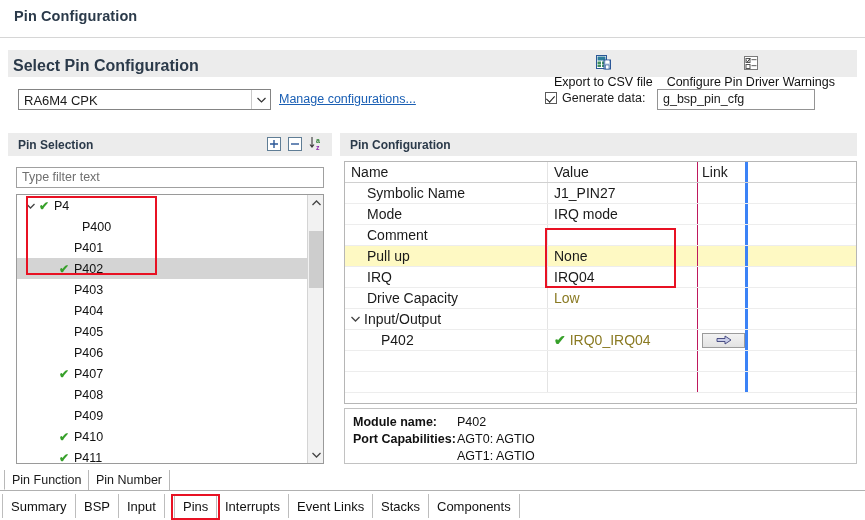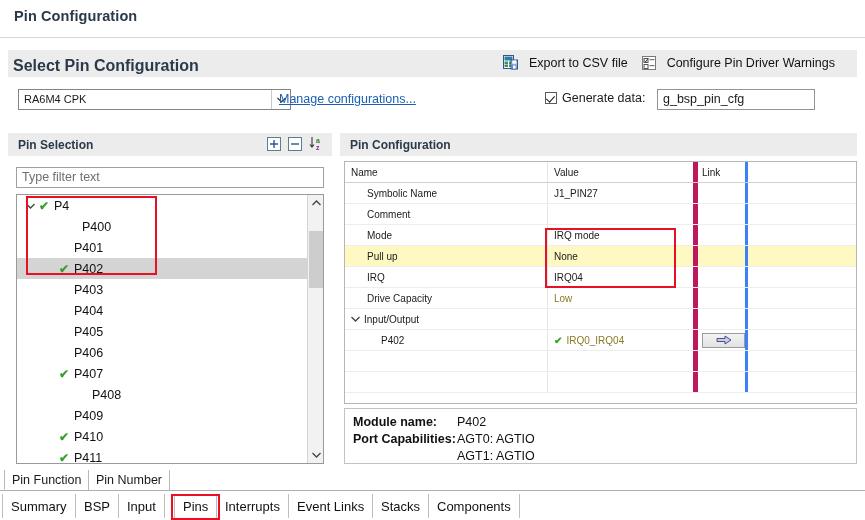--- a/index.html
+++ b/index.html
@@ -32,29 +32,29 @@
   }
   .band-label {
     position: absolute; left: 13px; top: 57px;
     font-size: 16px; font-weight: bold; color: #2b3a4a;
   }
   .band-actions {
     position: absolute; top: 55px; right: 30px;
     display: flex; align-items: center; gap: 14px;
     font-size: 12.5px; color: #111;
   }
-  .band-action { display: flex; align-items: center; gap: 11px; cursor: default; }
+  .band-action { display: flex; align-items: center; gap: 5px; cursor: default; flex-direction: column; }
 
   
   .combo {
     position: absolute; left: 18px; top: 89px;
-    width: 273px; height: 21px;
+    width: 253px; height: 21px;
     border: 1px solid #848484; background: #fff;
     box-sizing: border-box;
-    font-size: 11px;
+    font-size: 13px;
   }
   .combo-text { position: absolute; left: 5px; top: 3px; }
   .combo-arrow {
     position: absolute; right: 0; top: 0; width: 18px; height: 19px;
     display: flex; align-items: center; justify-content: center;
     border-left: 1px solid #c9c9c9; background: #fff;
   }
   .manage-link {
     position: absolute; left: 279px; top: 92px;
     font-size: 12.5px; color: #1a5fb4; text-decoration: underline;
@@ -135,29 +135,29 @@
 
   
   .tbl {
     position: absolute; left: 344px; top: 161px;
     width: 513px; height: 243px; box-sizing: border-box;
     border: 1px solid #b6b6b6; background: #fff;
     overflow: hidden;
   }
   .trow {
     position: relative; height: 21px; display: flex; align-items: center;
-    font-size: 10px; border-bottom: 1px solid #ededed; box-sizing: border-box;
+    font-size: 14px; border-bottom: 1px solid #ededed; box-sizing: border-box;
   }
   .trow.hdr { border-bottom: 1px solid #d0d0d0; }
   .trow.sel { background: #fef9c3; }
   .c-name { width: 203px; box-sizing: border-box; padding-left: 6px;
             border-right: 1px solid #e4e4e4; height: 20px; display: flex;
             align-items: center; overflow: hidden; white-space: nowrap; }
   .c-val  { width: 150px; box-sizing: border-box; padding-left: 6px;
-            border-right: 5px solid #be185d; height: 20px; display: flex;
+            border-right: 1px solid #be185d; height: 20px; display: flex;
             align-items: center; gap: 4px; overflow: hidden; white-space: nowrap; }
   .c-link { width: 50px; box-sizing: border-box; padding-left: 4px;
             border-right: 3px solid #3b82f6; height: 20px; display: flex;
             align-items: center; }
   .c-end  { flex: 1; height: 20px; }
   .ind1 { padding-left: 22px; }
   .ind2 { padding-left: 36px; }
   .olive { color: #8a7a22; }
   .link-btn {
     width: 46px; height: 15px; border: 1px solid #9b9b9b;
@@ -332,21 +332,21 @@
         <div class="tree-row" style="padding-left: 40px;">
           <span class="tick"></span>
           <span style="margin-left: 3px;">P406</span>
         </div>
         <div class="tree-row" style="padding-left: 40px;">
           <span class="tick">✔</span>
           <span style="margin-left: 3px;">P407</span>
         </div>
         <div class="tree-row" style="padding-left: 40px;">
           <span class="tick"></span>
-          <span style="margin-left: 21px;">P408</span>
+          <span style="margin-left: 3px;">P408</span>
         </div>
         <div class="tree-row" style="padding-left: 40px;">
           <span class="tick"></span>
           <span style="margin-left: 3px;">P409</span>
         </div>
         <div class="tree-row" style="padding-left: 40px;">
           <span class="tick">✔</span>
           <span style="margin-left: 3px;">P410</span>
         </div>
         <div class="tree-row" style="padding-left: 40px;">
@@ -386,34 +386,34 @@
             <span>Symbolic Name</span>
           </span>
           <span class="c-val">
             <span>J1_PIN27</span>
           </span>
           <span class="c-link"></span>
           <span class="c-end"></span>
         </div>
         <div class="trow">
           <span class="c-name ind1">
+            <span>Mode</span>
+          </span>
+          <span class="c-val">
+            <span>IRQ mode</span>
+          </span>
+          <span class="c-link"></span>
+          <span class="c-end"></span>
+        </div>
+        <div class="trow">
+          <span class="c-name ind1">
             <span>Comment</span>
           </span>
           <span class="c-val">
             <span></span>
-          </span>
-          <span class="c-link"></span>
-          <span class="c-end"></span>
-        </div>
-        <div class="trow">
-          <span class="c-name ind1">
-            <span>Mode</span>
-          </span>
-          <span class="c-val">
-            <span>IRQ mode</span>
           </span>
           <span class="c-link"></span>
           <span class="c-end"></span>
         </div>
         <div class="trow sel">
           <span class="c-name ind1">
             <span>Pull up</span>
           </span>
           <span class="c-val">
             <span>None</span>

